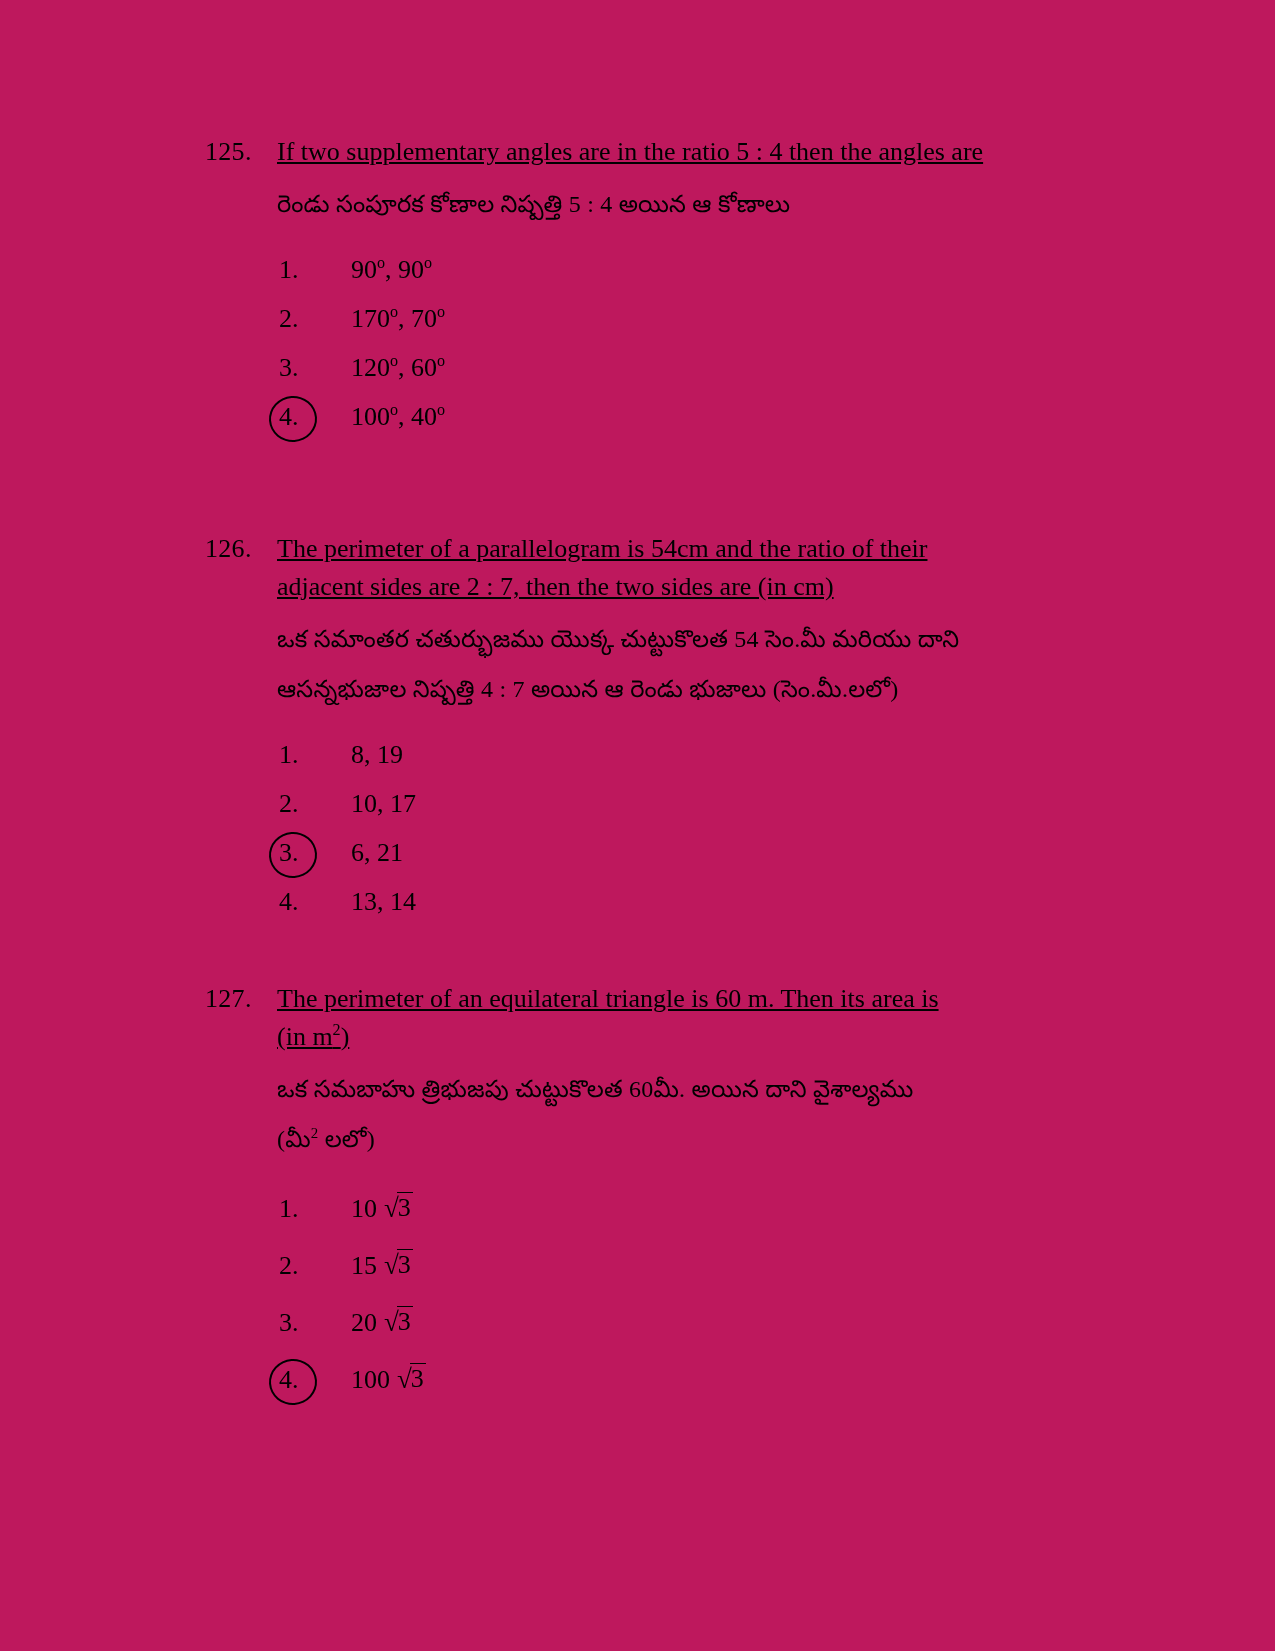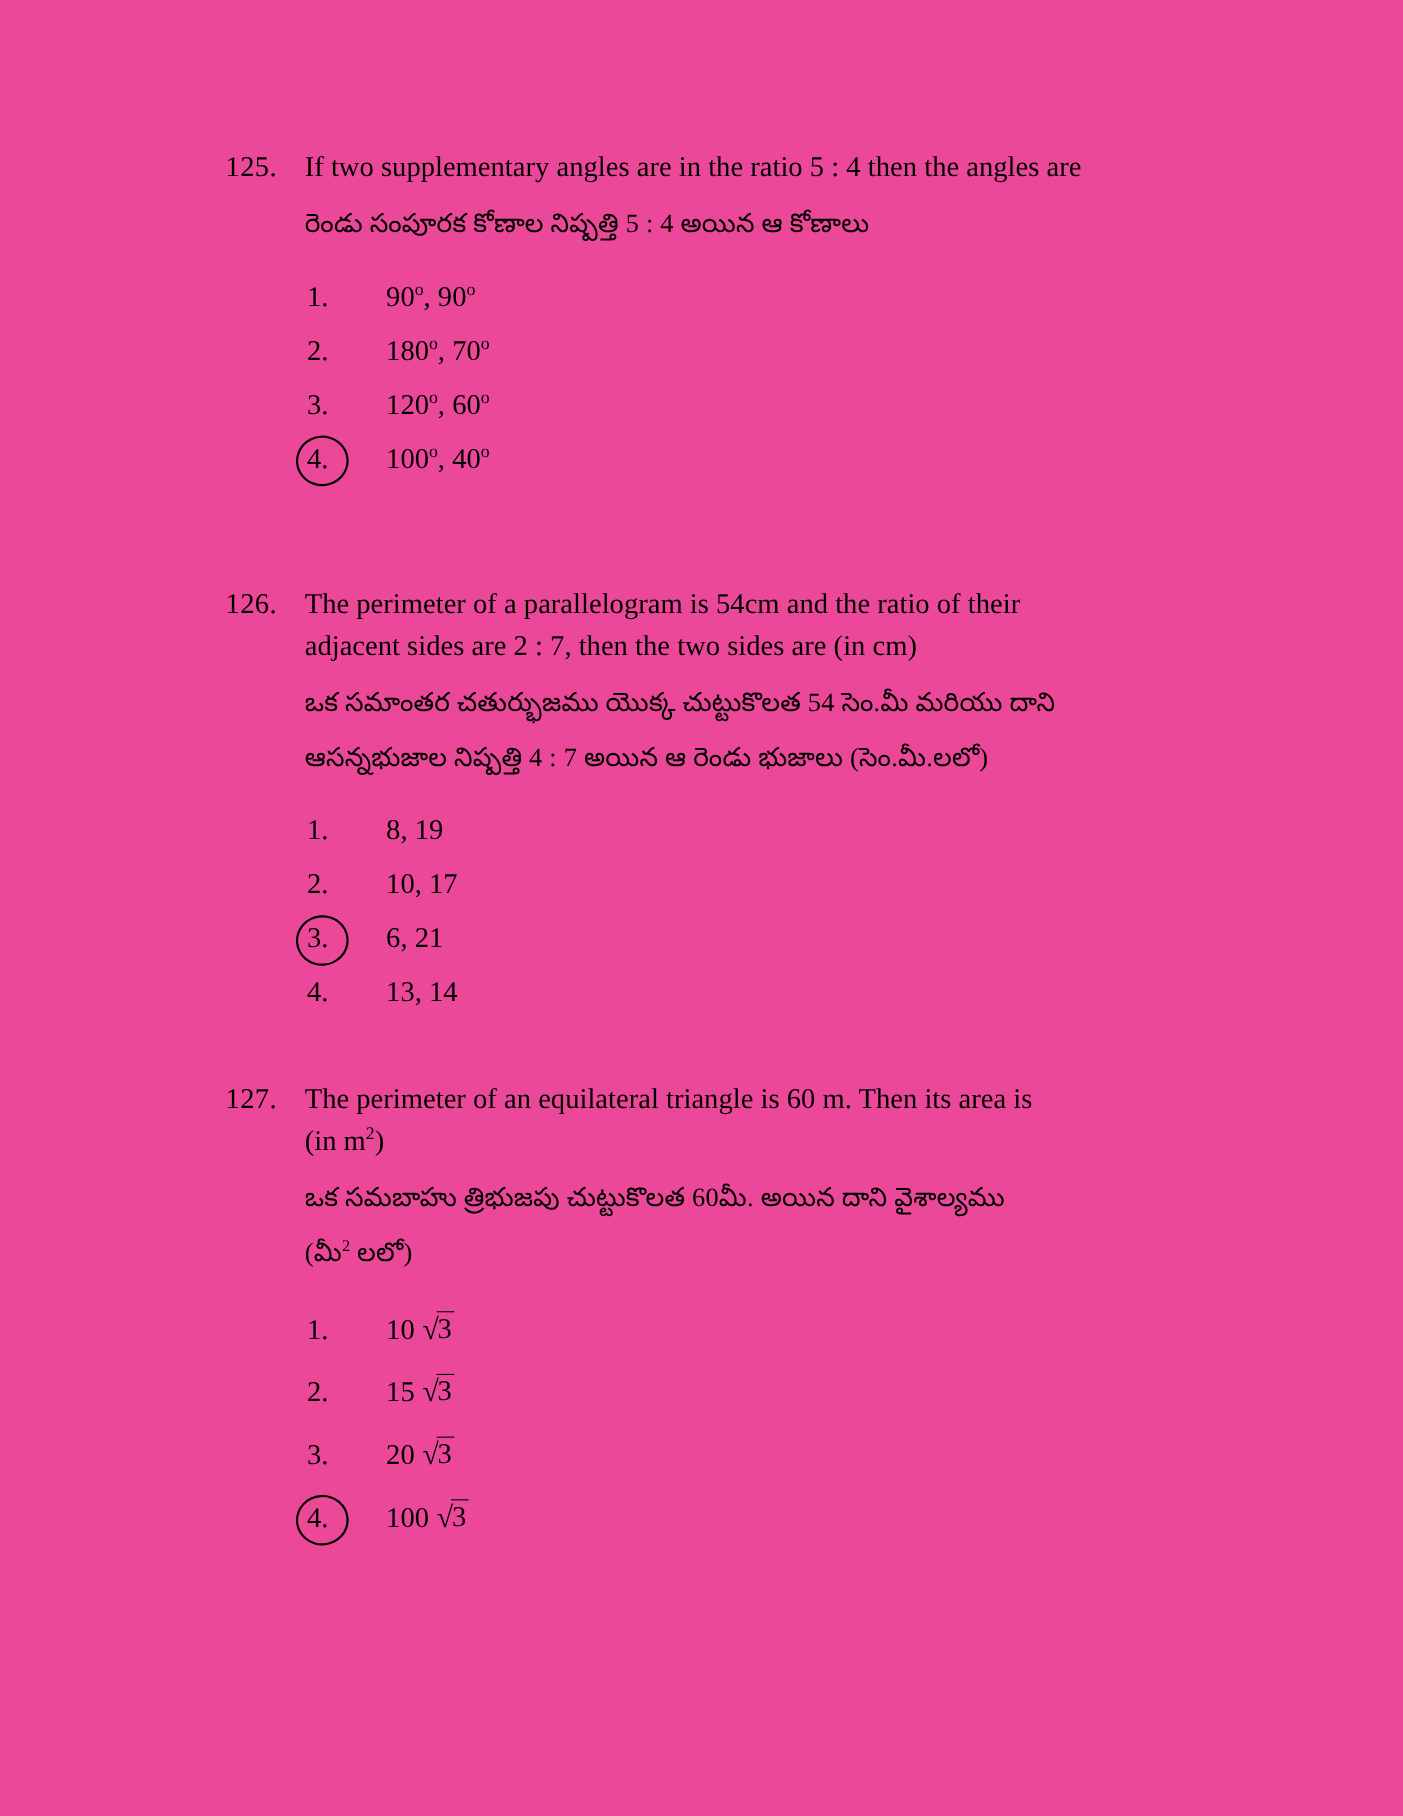--- a/index.html
+++ b/index.html
@@ -13,21 +13,21 @@
     position: relative;
     font-family: "Liberation Serif", serif;
     color: #000000;
     overflow: hidden;
   }
   .page {
     position: absolute;
     left: 0; top: 0;
     width: 1275px;
     height: 1651px;
-    background: #ec4899;
+    background: #be185d;
   }
   .question-block {
     position: absolute;
     left: 205px;
     width: 830px;
   }
   .q-head {
     display: flex;
     align-items: flex-start;
   }
@@ -39,20 +39,21 @@
     letter-spacing: 0.3px;
   }
   .q-body {
     flex: 1 1 auto;
   }
   .q-en {
     font-size: 26px;
     line-height: 38px;
     text-align: justify;
     text-align-last: left;
+    text-decoration: underline;
   }
   .q-en.justified {
     text-align: justify;
   }
   .q-te {
     font-size: 24px;
     line-height: 50px;
     margin-top: 8px;
     font-family: Liberation Serif, serif;
     letter-spacing: 0.2px;
@@ -143,21 +144,21 @@
         <div class="opt-num-wrap">
           <span class="opt-num">1.</span>
         </div>
         <div class="opt-text"><span>90</span><sup class="deg">o</sup>, <span>90</span><sup class="deg">o</sup></div>
       </div>
 
       <div class="option">
         <div class="opt-num-wrap">
           <span class="opt-num">2.</span>
         </div>
-        <div class="opt-text"><span>180</span><sup class="deg">o</sup>, <span>70</span><sup class="deg">o</sup></div>
+        <div class="opt-text"><span>170</span><sup class="deg">o</sup>, <span>70</span><sup class="deg">o</sup></div>
       </div>
 
       <div class="option">
         <div class="opt-num-wrap">
           <span class="opt-num">3.</span>
         </div>
         <div class="opt-text"><span>120</span><sup class="deg">o</sup>, <span>60</span><sup class="deg">o</sup></div>
       </div>
 
       <div class="option">

